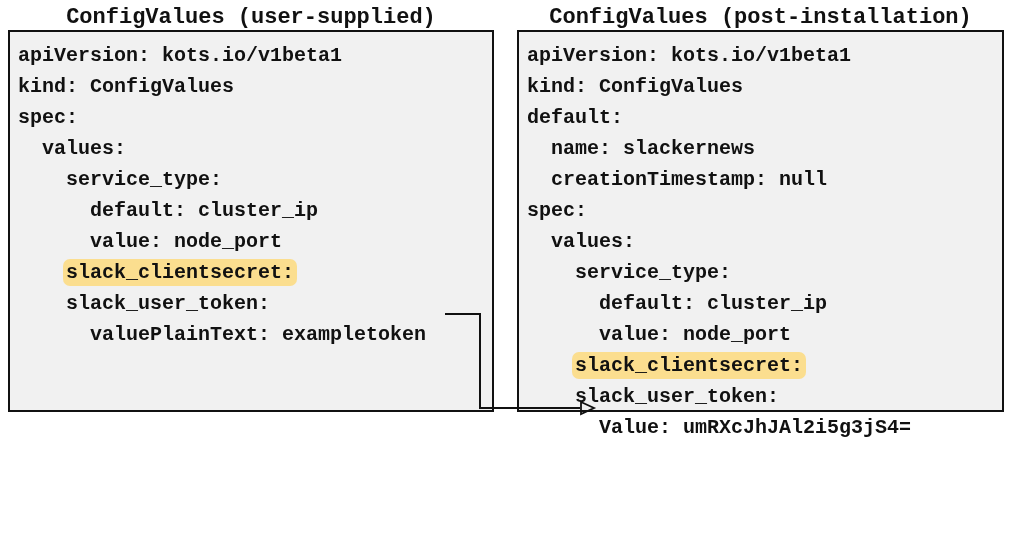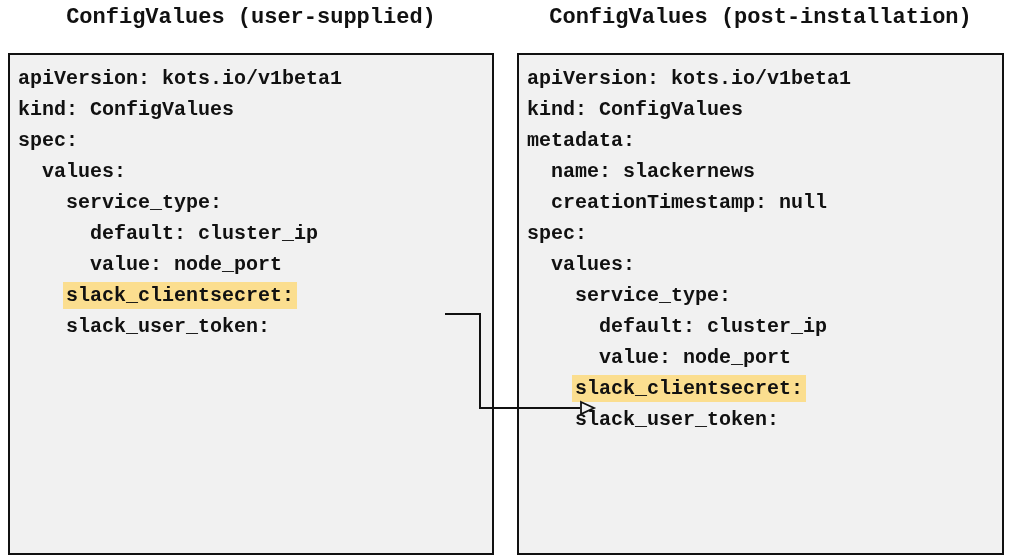--- a/index.html
+++ b/index.html
@@ -22,40 +22,41 @@
     text-align: center;
     font-size: 22px;
     font-weight: 700;
     color: #111111;
     white-space: pre;
   }
   .title-left  { left: 8px;   width: 486px; }
   .title-right { left: 517px; width: 487px; }
   .panel {
     position: absolute;
-    top: 53px;
-    height: 502px;
+    top: 30px;
+    height: 382px;
     box-sizing: border-box;
     border: 2px solid #111111;
     background: #f1f1f1;
     padding: 8px 6px 0 8px;
   }
   .panel-left  { left: 8px;   width: 486px; }
   .panel-right { left: 517px; width: 487px; }
   .line {
     white-space: pre;
     font-size: 20px;
     line-height: 31px;
     font-weight: 700;
     color: #111111;
   }
   .hl {
     background: #fbde8f;
     padding: 2px 3px;
     margin: 0 -3px;
+    border-radius: 7px;
   }
   .connector-svg {
     position: absolute;
     left: 0;
     top: 0;
     width: 1019px;
     height: 559px;
     pointer-events: none;
   }
 </style>
@@ -70,37 +71,37 @@
   <div class="panel panel-left">
     <div class="line"><span></span><span>apiVersion: kots.io/v1beta1</span></div>
     <div class="line"><span></span><span>kind: ConfigValues</span></div>
     <div class="line"><span></span><span>spec:</span></div>
     <div class="line"><span>  </span><span>values:</span></div>
     <div class="line"><span>    </span><span>service_type:</span></div>
     <div class="line"><span>      </span><span>default: cluster_ip</span></div>
     <div class="line"><span>      </span><span>value: node_port</span></div>
     <div class="line"><span>    </span><span class="hl">slack_clientsecret:</span></div>
     <div class="line"><span>    </span><span>slack_user_token:</span></div>
-    <div class="line"><span>      </span></div>
+    <div class="line"><span>      </span><span>valuePlainText: exampletoken</span></div>
   </div>
 
   <div class="panel panel-right">
     <div class="line"><span></span><span>apiVersion: kots.io/v1beta1</span></div>
     <div class="line"><span></span><span>kind: ConfigValues</span></div>
-    <div class="line"><span></span><span>metadata:</span></div>
+    <div class="line"><span></span><span>default:</span></div>
     <div class="line"><span>  </span><span>name: slackernews</span></div>
     <div class="line"><span>  </span><span>creationTimestamp: null</span></div>
     <div class="line"><span></span><span>spec:</span></div>
     <div class="line"><span>  </span><span>values:</span></div>
     <div class="line"><span>    </span><span>service_type:</span></div>
     <div class="line"><span>      </span><span>default: cluster_ip</span></div>
     <div class="line"><span>      </span><span>value: node_port</span></div>
     <div class="line"><span>    </span><span class="hl">slack_clientsecret:</span></div>
     <div class="line"><span>    </span><span>slack_user_token:</span></div>
-    <div class="line"><span>      </span></div>
+    <div class="line"><span>      </span><span>Value: umRXcJhJAl2i5g3jS4=</span></div>
   </div>
 
   <svg class="connector-svg" viewBox="0 0 1019 559" xmlns="http://www.w3.org/2000/svg">
     <path d="M 445 314 L 480 314 L 480 408 L 580 408" fill="none" stroke="#111111" stroke-width="2"></path>
     <polygon points="581,402 594,408 581,414" fill="none" stroke="#111111" stroke-width="1.8"></polygon>
   </svg>
 
 </div>
 
 </body></html>

